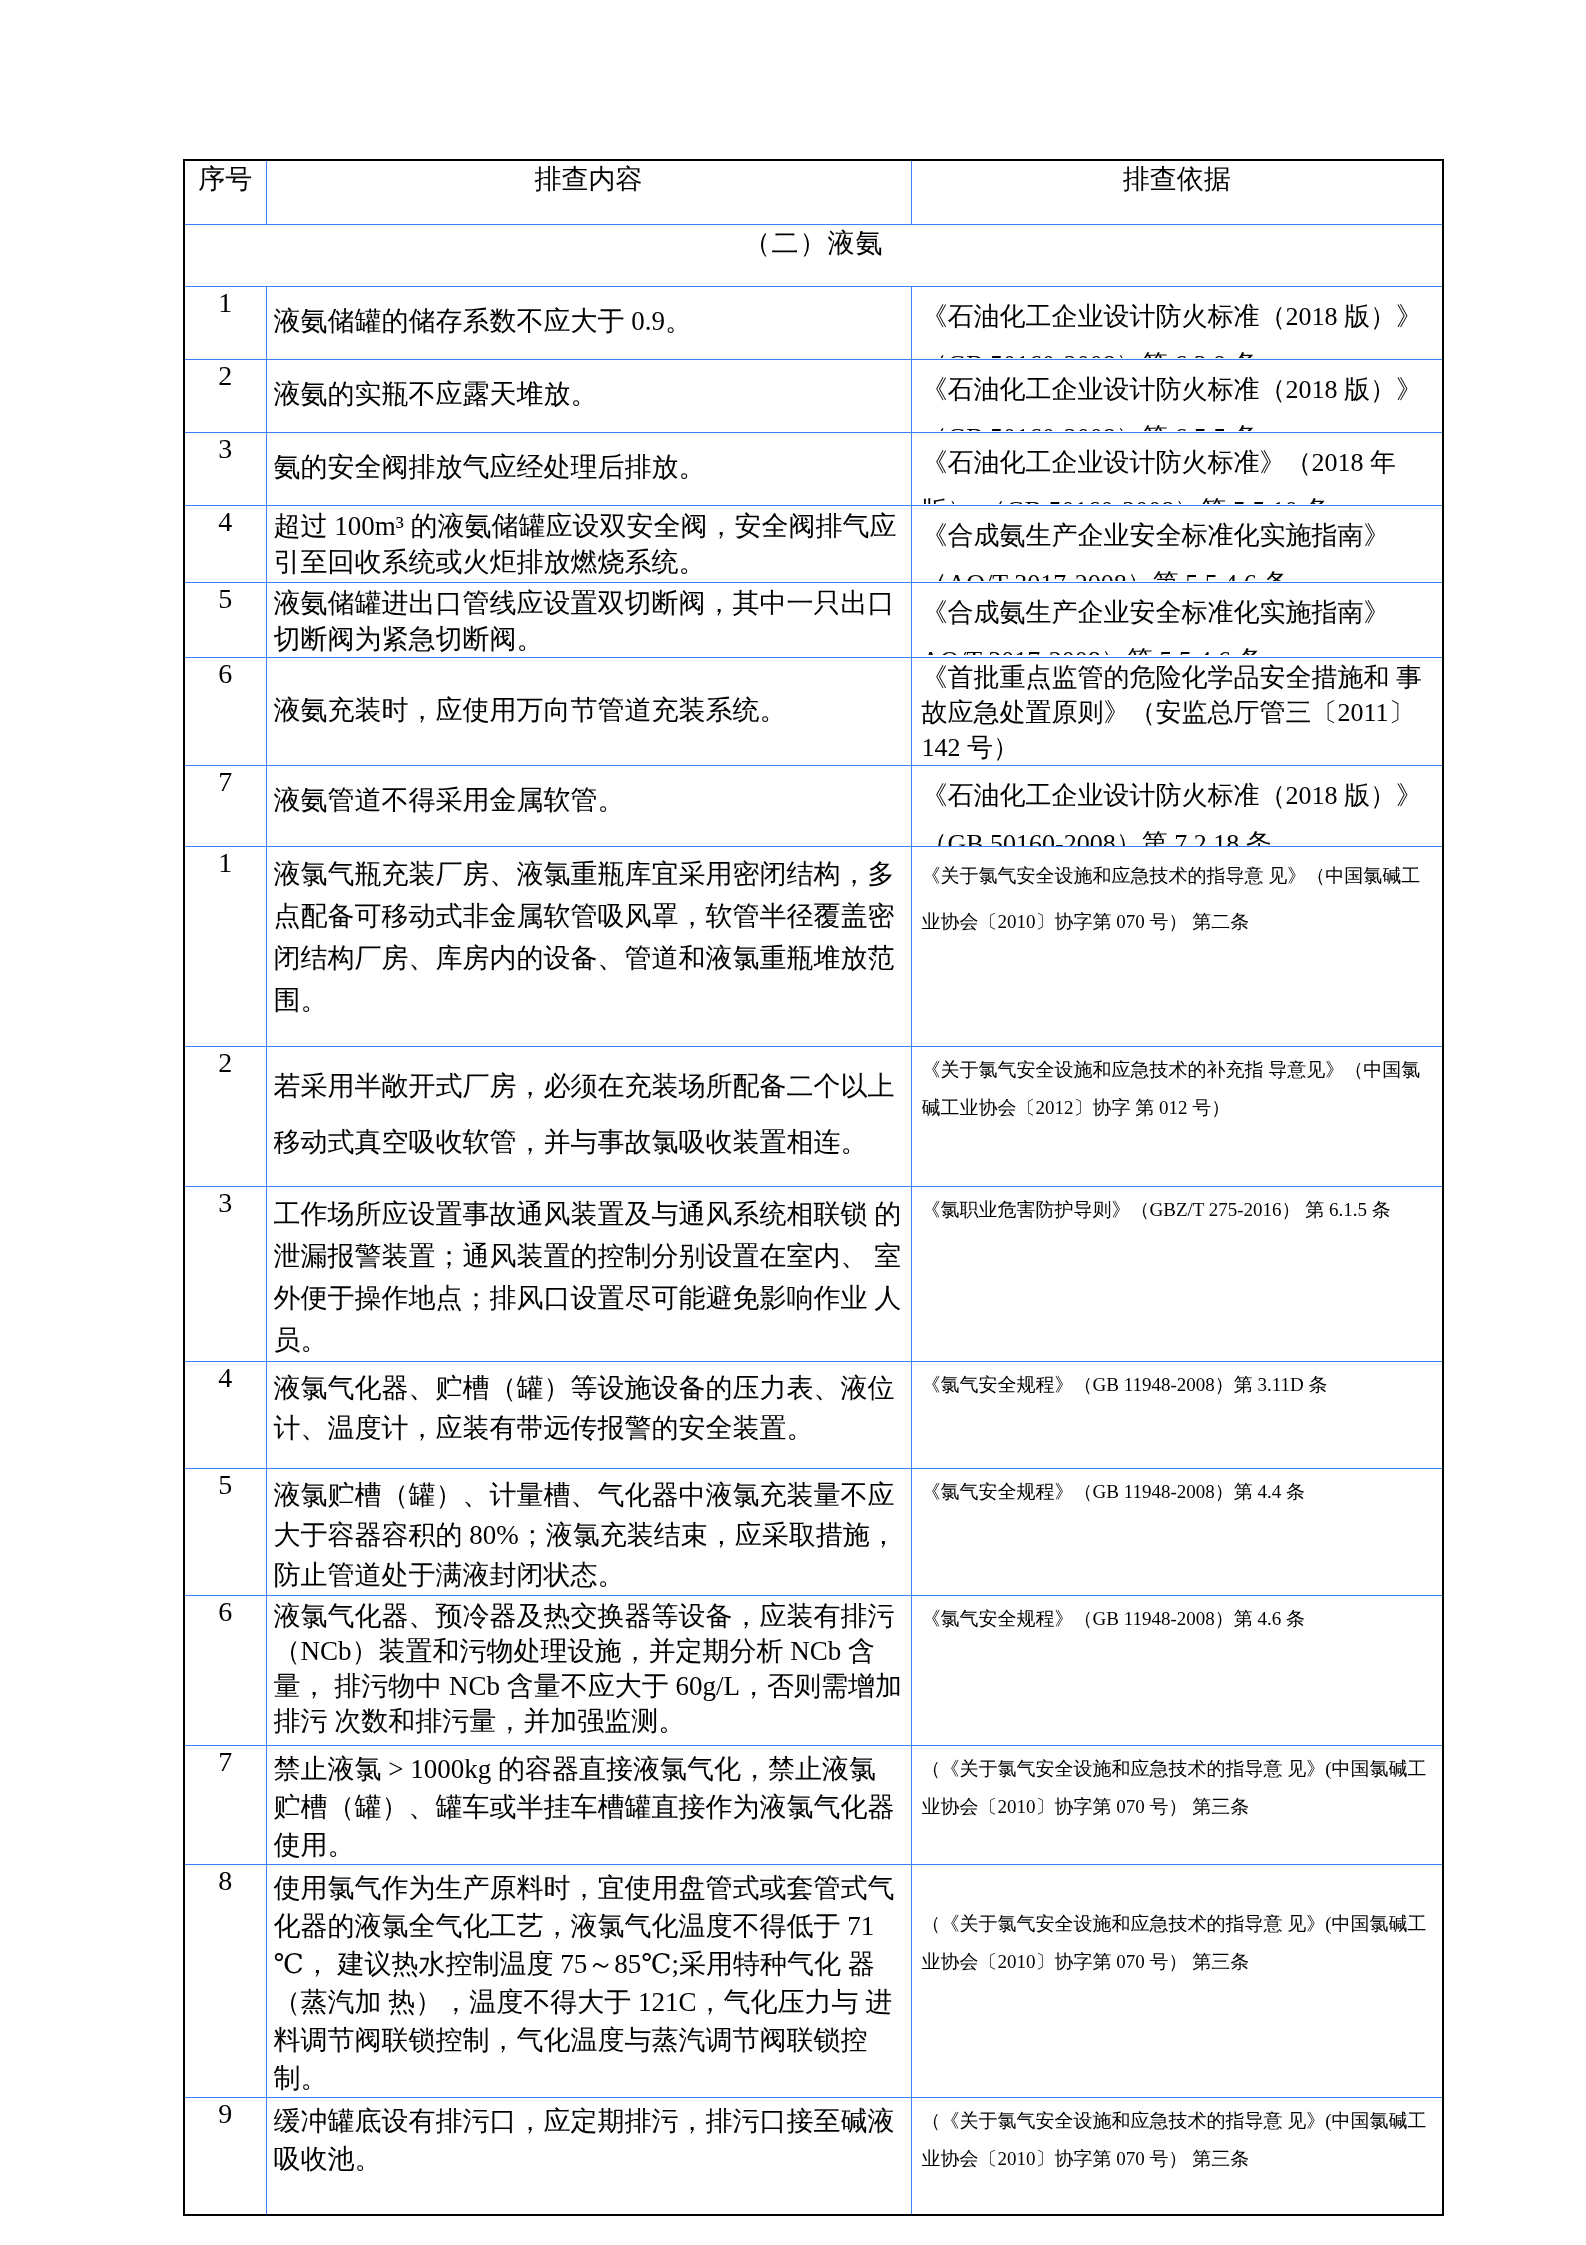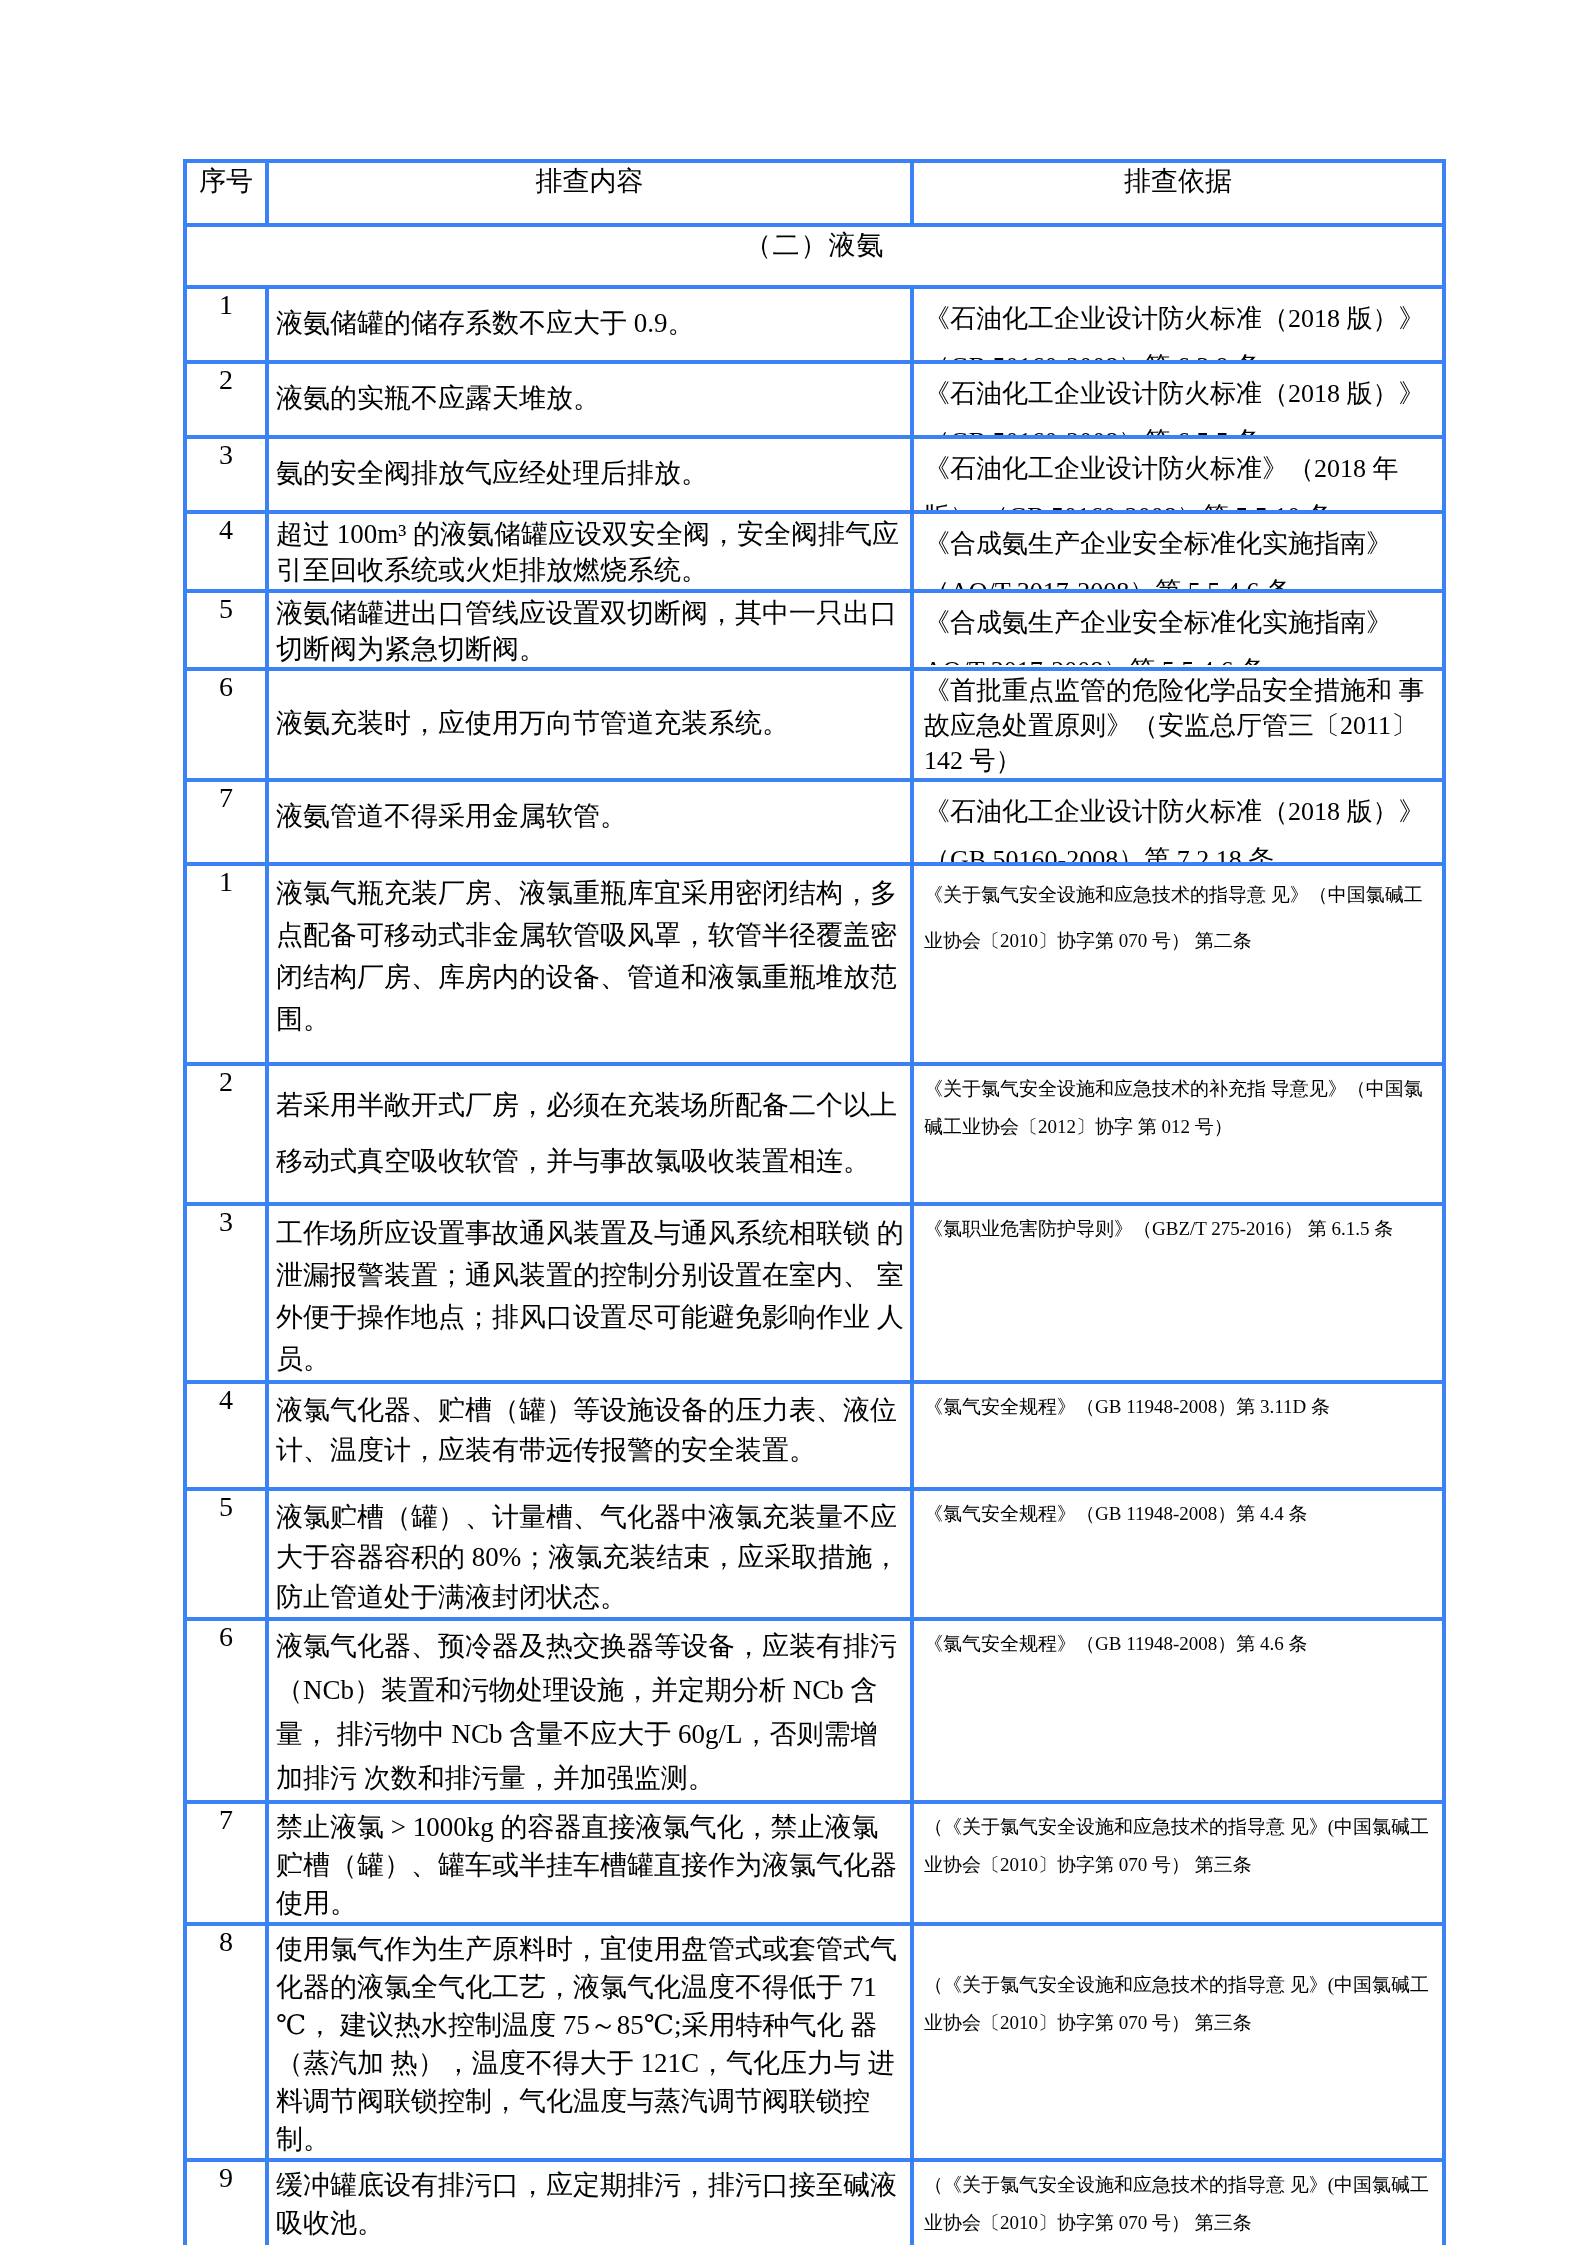--- a/index.html
+++ b/index.html
@@ -11,21 +11,21 @@
     color:#000;
     overflow:hidden;
   }
   table.doc{
     position:absolute;left:183px;top:159px;
     width:1259px;
     border-collapse:collapse;
     table-layout:fixed;
   }
   table.doc td{
-    border:4px solid #3b82f6;
+    border:1px solid #3b82f6;
     vertical-align:top;
     padding:0;
     overflow:hidden;
   }
   table.doc{border:2px solid #000;}
   col.c-num{width:82px;}
   col.c-cont{width:645px;}
   col.c-ref{width:532px;}
 
   td.num{
@@ -51,21 +51,21 @@
   }
   .ci.pad1{padding-top:16px;}
   .ci.pad-mid{padding-top:34px;}
   .ci3{
     font-size:27px;
     line-height:40px;
     padding:6px 6px 0 7px;
   }
   .ci3.lh56{line-height:56px;padding-top:11px;}
   .ci3.lh42{line-height:42px;}
-  .ci3.lh35{line-height:44px;padding-top:3px;}
+  .ci3.lh35{line-height:35px;padding-top:3px;}
   .ci3.lh38{line-height:38px;padding-top:4px;}
   .ri{
     font-size:26px;
     line-height:48px;
     padding:6px 4px 0 10px;
     overflow:hidden;
     box-sizing:border-box;
   }
   .cb71{height:71px;}
   .cb72{height:72px;}

